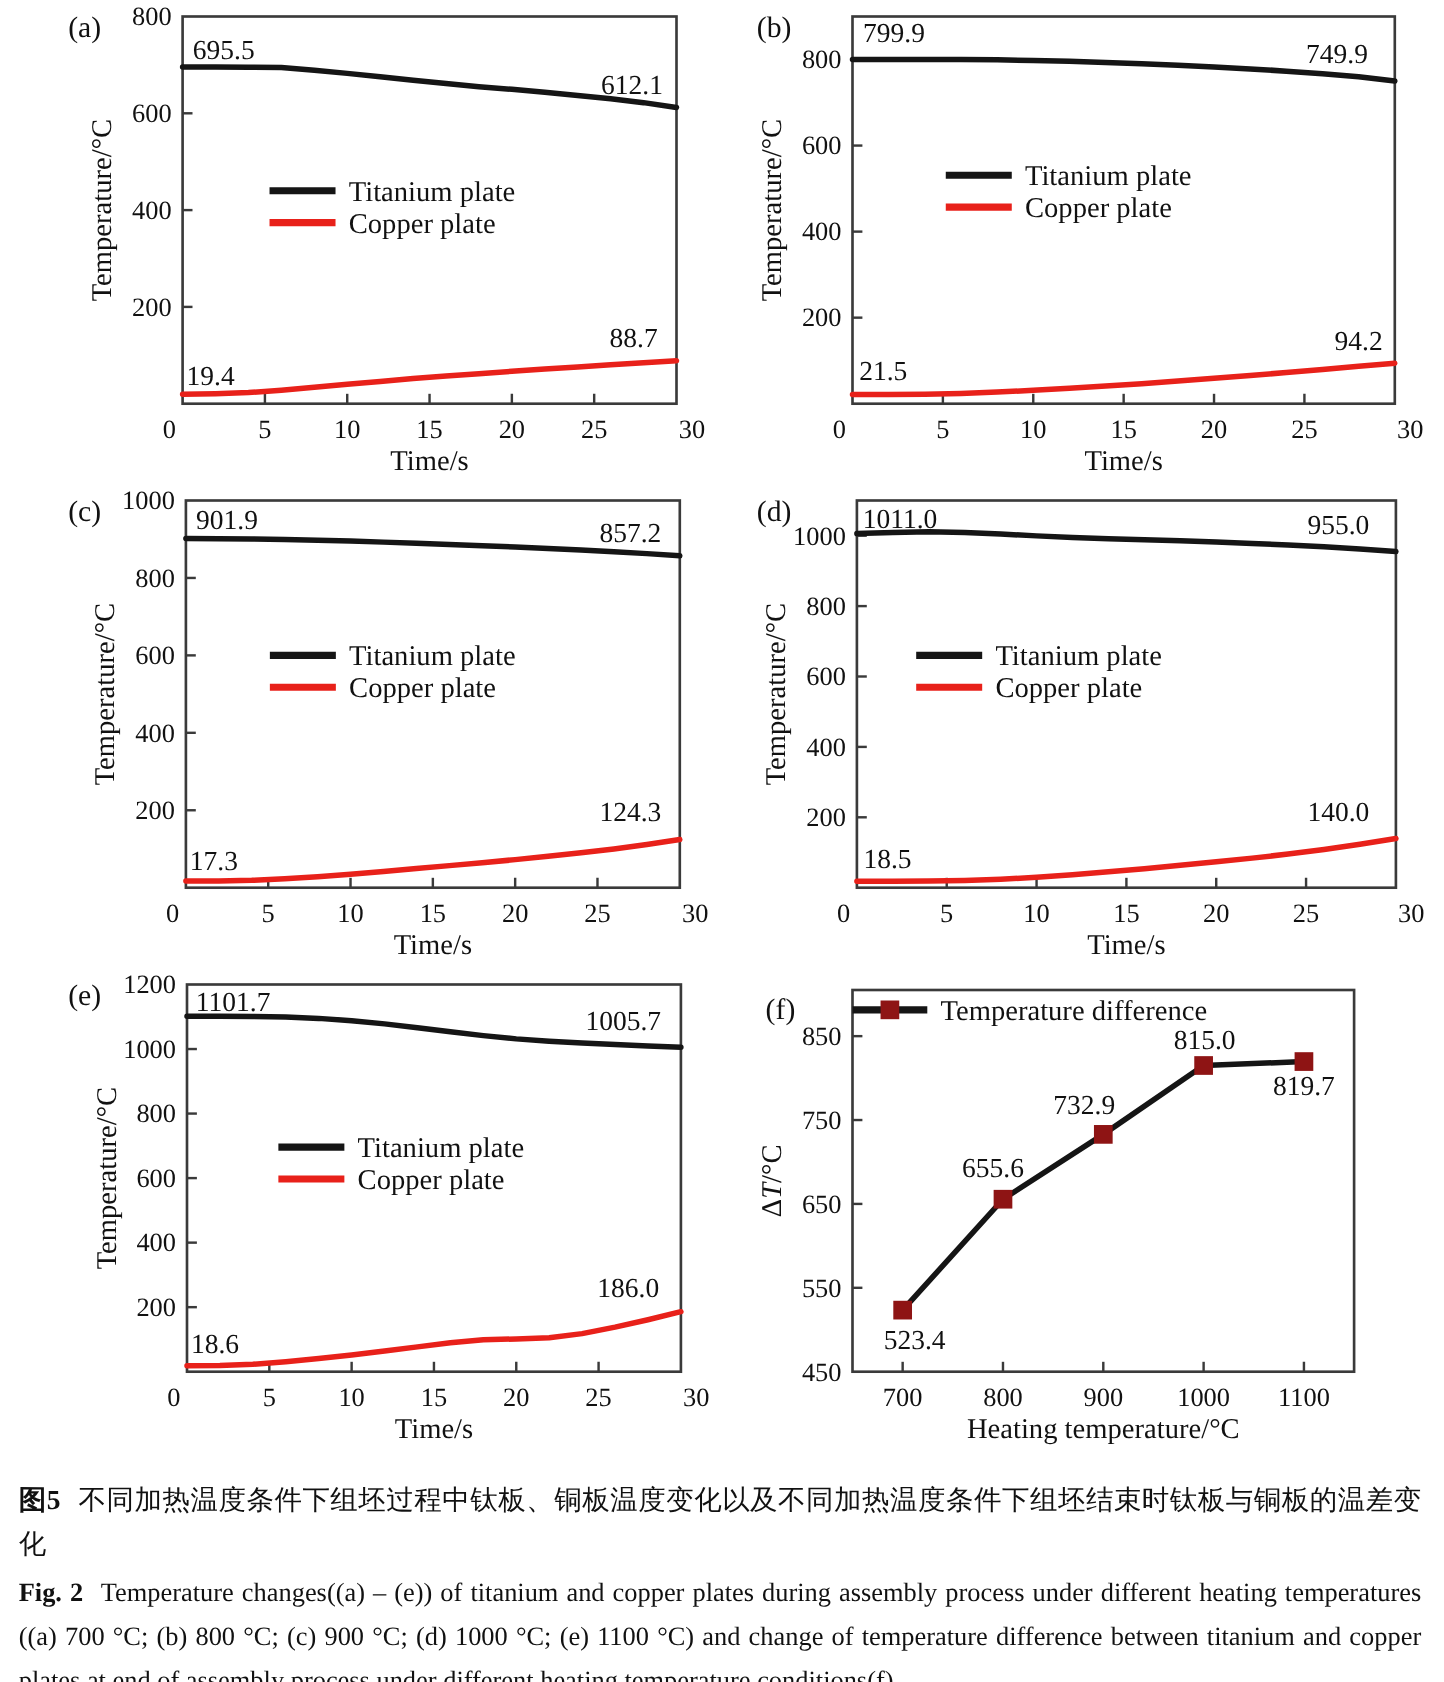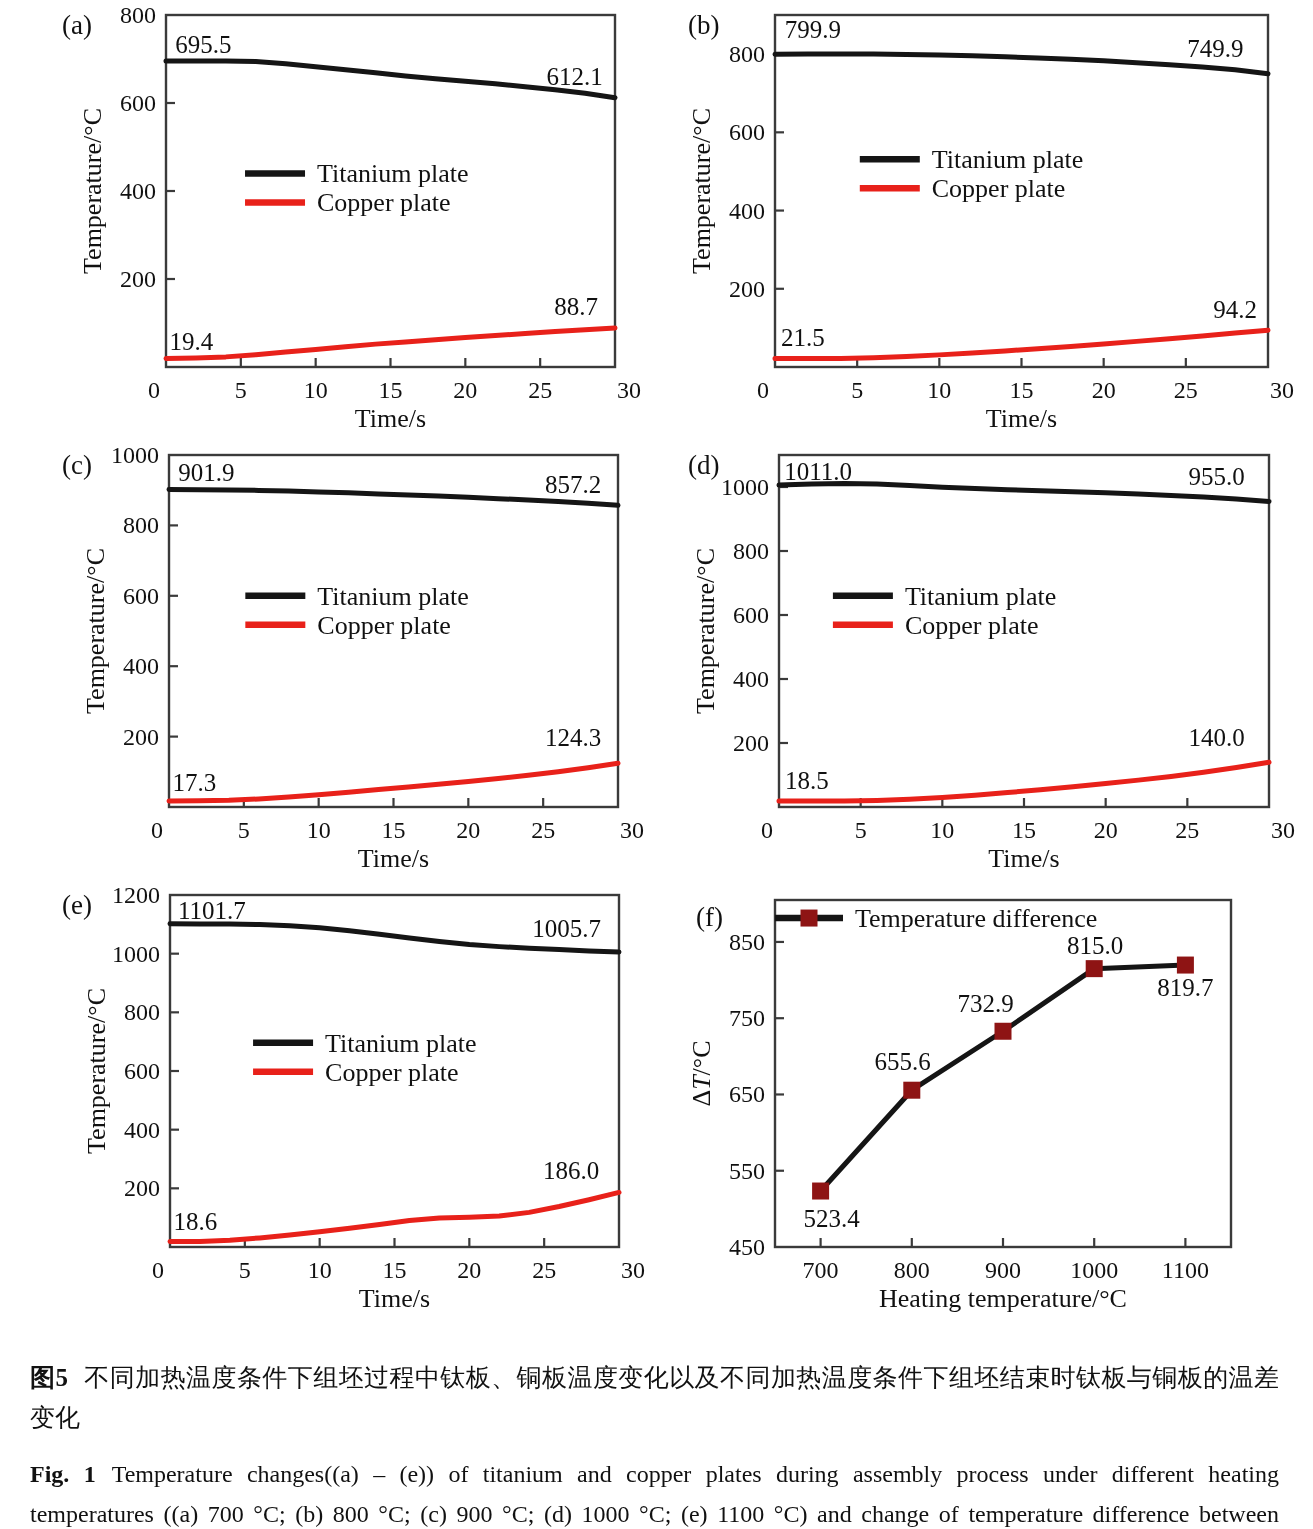--- a/index.html
+++ b/index.html
@@ -6,21 +6,21 @@
   .figure{width:1313px;height:1529px;background:#fff;position:relative;overflow:hidden;
           font-family:"Liberation Serif",serif;color:#111;}
   .grid{display:grid;grid-template-columns:656px 657px;grid-template-rows:440px 440px 460px;}
   .panel{position:relative;}
   .letter{position:absolute;left:62px;top:10px;font-size:27px;color:#111;}
   .p-b .letter,.p-d .letter{left:32px;}
   .p-f .letter{left:40px;top:22px;}
   svg{display:block;}
   svg text{font-family:"Liberation Serif",serif;fill:#111;}
   .caption{padding:2px 18px 0 14px;}
-  .caption p{margin:16px;text-align:justify;}
+  .caption p{margin:3px;text-align:justify;}
   .caption p.zh{font-size:25px;line-height:40px;}
   .caption p.en{font-size:24px;line-height:40px;}
   .cap-label{margin-right:16px;}
 </style>
 </head>
 <body>
 
 <div class="figure">
   <div class="grid">
 
@@ -263,15 +263,15 @@
           <text x="329.672" y="132.4813186813187" text-anchor="middle" font-size="25">732.9</text>
           <text x="439.11199999999997" y="73.75824175824175" text-anchor="middle" font-size="25">815.0</text>
           <text x="529.4000000000001" y="115.7032967032967" text-anchor="middle" font-size="25">819.7</text>
         </svg>
     </div>
 
   </div>
 
   <div class="caption">
     <p class="zh"><b class="cap-label">图5</b><span>不同加热温度条件下组坯过程中钛板、铜板温度变化以及不同加热温度条件下组坯结束时钛板与铜板的温差变化</span></p>
-    <p class="en"><b class="cap-label">Fig. 1</b><span>Temperature changes((a) – (e)) of titanium and copper plates during assembly process under different heating temperatures ((a) 700 °C; (b) 800 °C; (c) 900 °C; (d) 1000 °C; (e) 1100 °C) and change of temperature difference between titanium and copper plates at end of assembly process under different heating temperature conditions(f)</span></p>
+    <p class="en"><b class="cap-label">Fig. 2</b><span>Temperature changes((a) – (e)) of titanium and copper plates during assembly process under different heating temperatures ((a) 700 °C; (b) 800 °C; (c) 900 °C; (d) 1000 °C; (e) 1100 °C) and change of temperature difference between titanium and copper plates at end of assembly process under different heating temperature conditions(f)</span></p>
   </div>
 </div>
 
 </body></html>

